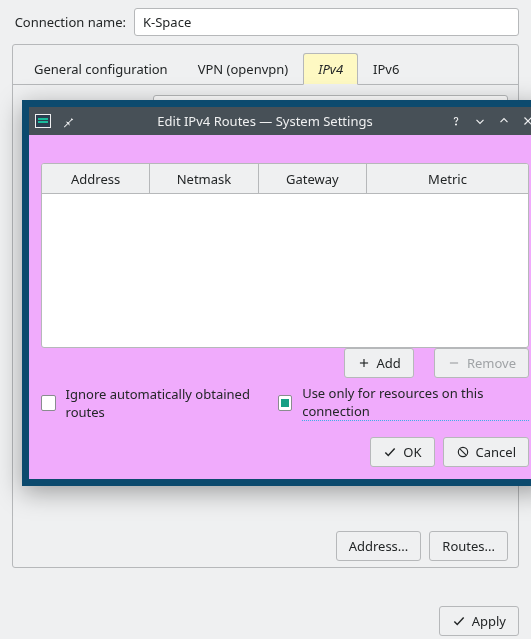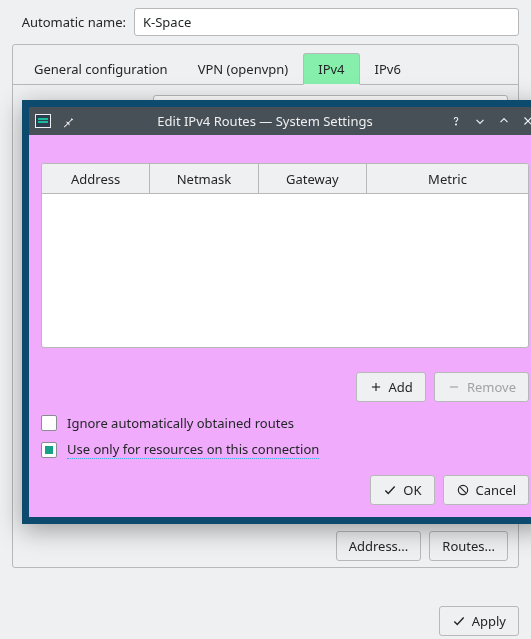--- a/index.html
+++ b/index.html
@@ -47,23 +47,24 @@
   .tab {
     padding: 6px 14px;
     border: 1px solid transparent;
     border-bottom: none;
     position: relative;
     top: 1px;
     border-radius: 3px 3px 0 0;
     cursor: default;
   }
   .tab.active {
-    background: #86efac;
+    background: #fef9c3;
     border-color: #b6b8ba;
     border-bottom: 1px solid #eff0f1;
+    font-style: italic;
   }
   .tabbody { padding: 10px 10px; }
   .method-label { width: 130px; }
   .select {
     position: relative;
     display: flex; align-items: center; justify-content: space-between;
     padding-right: 8px;
   }
   .chevdown {
     width: 10px; height: 10px;
@@ -130,24 +131,24 @@
     border-bottom: 1px solid #b6b8ba;
     height: 30px;
   }
   .th {
     flex: 1;
     display: flex; align-items: center; justify-content: center;
     border-right: 1px solid #b6b8ba;
   }
   .th:last-child { border-right: none; flex: 1.5; }
   .dlg-btnrow {
-    display: flex; justify-content: flex-end; gap: 8px;
-    margin-top: 24px;
-  }
-  .checks { margin-top: 12px; display:flex; flex-direction:column; gap:8px; }
+    display: flex; justify-content: flex-end; gap: 20px;
+    margin-top: 0;
+  }
+  .checks { margin-top: 6px; display:flex; flex-direction:row; gap:8px; }
   .check { display:flex; align-items:center; gap:10px; }
   .cbox {
     width: 16px; height: 16px;
     border: 1px solid #898c8f;
     border-radius: 2px;
     background: #fff;
     display:flex; align-items:center; justify-content:center;
   }
   .cbox.checked::after {
     content:"";
@@ -173,21 +174,21 @@
     position:absolute; left:2px; top:3px; width:10px; height:1.5px;
     background:#1abc9c;
     box-shadow: 0 3px 0 #1abc9c;
   }
 </style>
 </head>
 <body>
 
 <div class="top">
   <div class="row">
-    <div class="label conn-label">Automatic name:</div>
+    <div class="label conn-label">Connection name:</div>
     <input class="textfield" value="K-Space" style="">
   </div>
 </div>
 
 <div class="panel">
   <div class="tabs">
     <div class="tab">General configuration</div>
     <div class="tab">VPN (openvpn)</div>
     <div class="tab active">IPv4</div>
     <div class="tab">IPv6</div>

